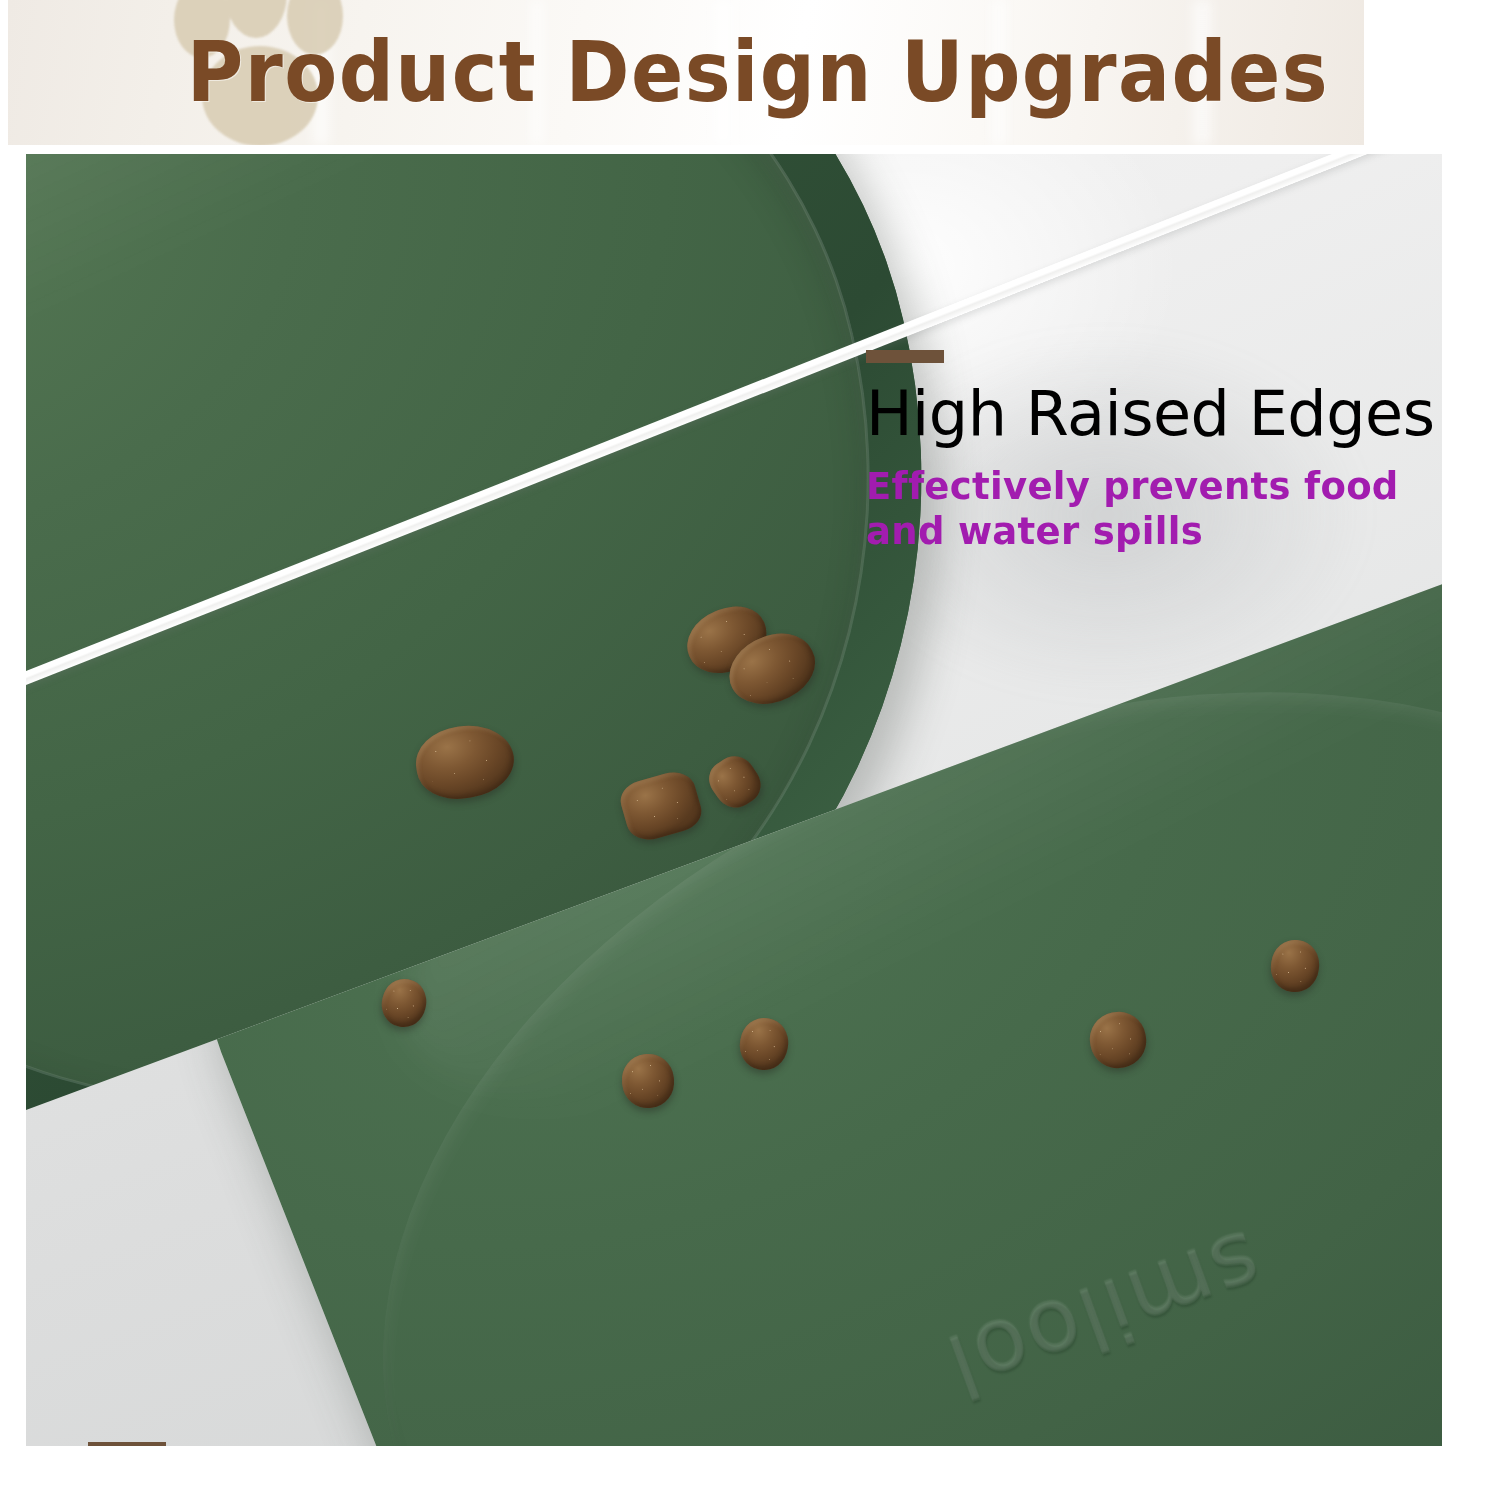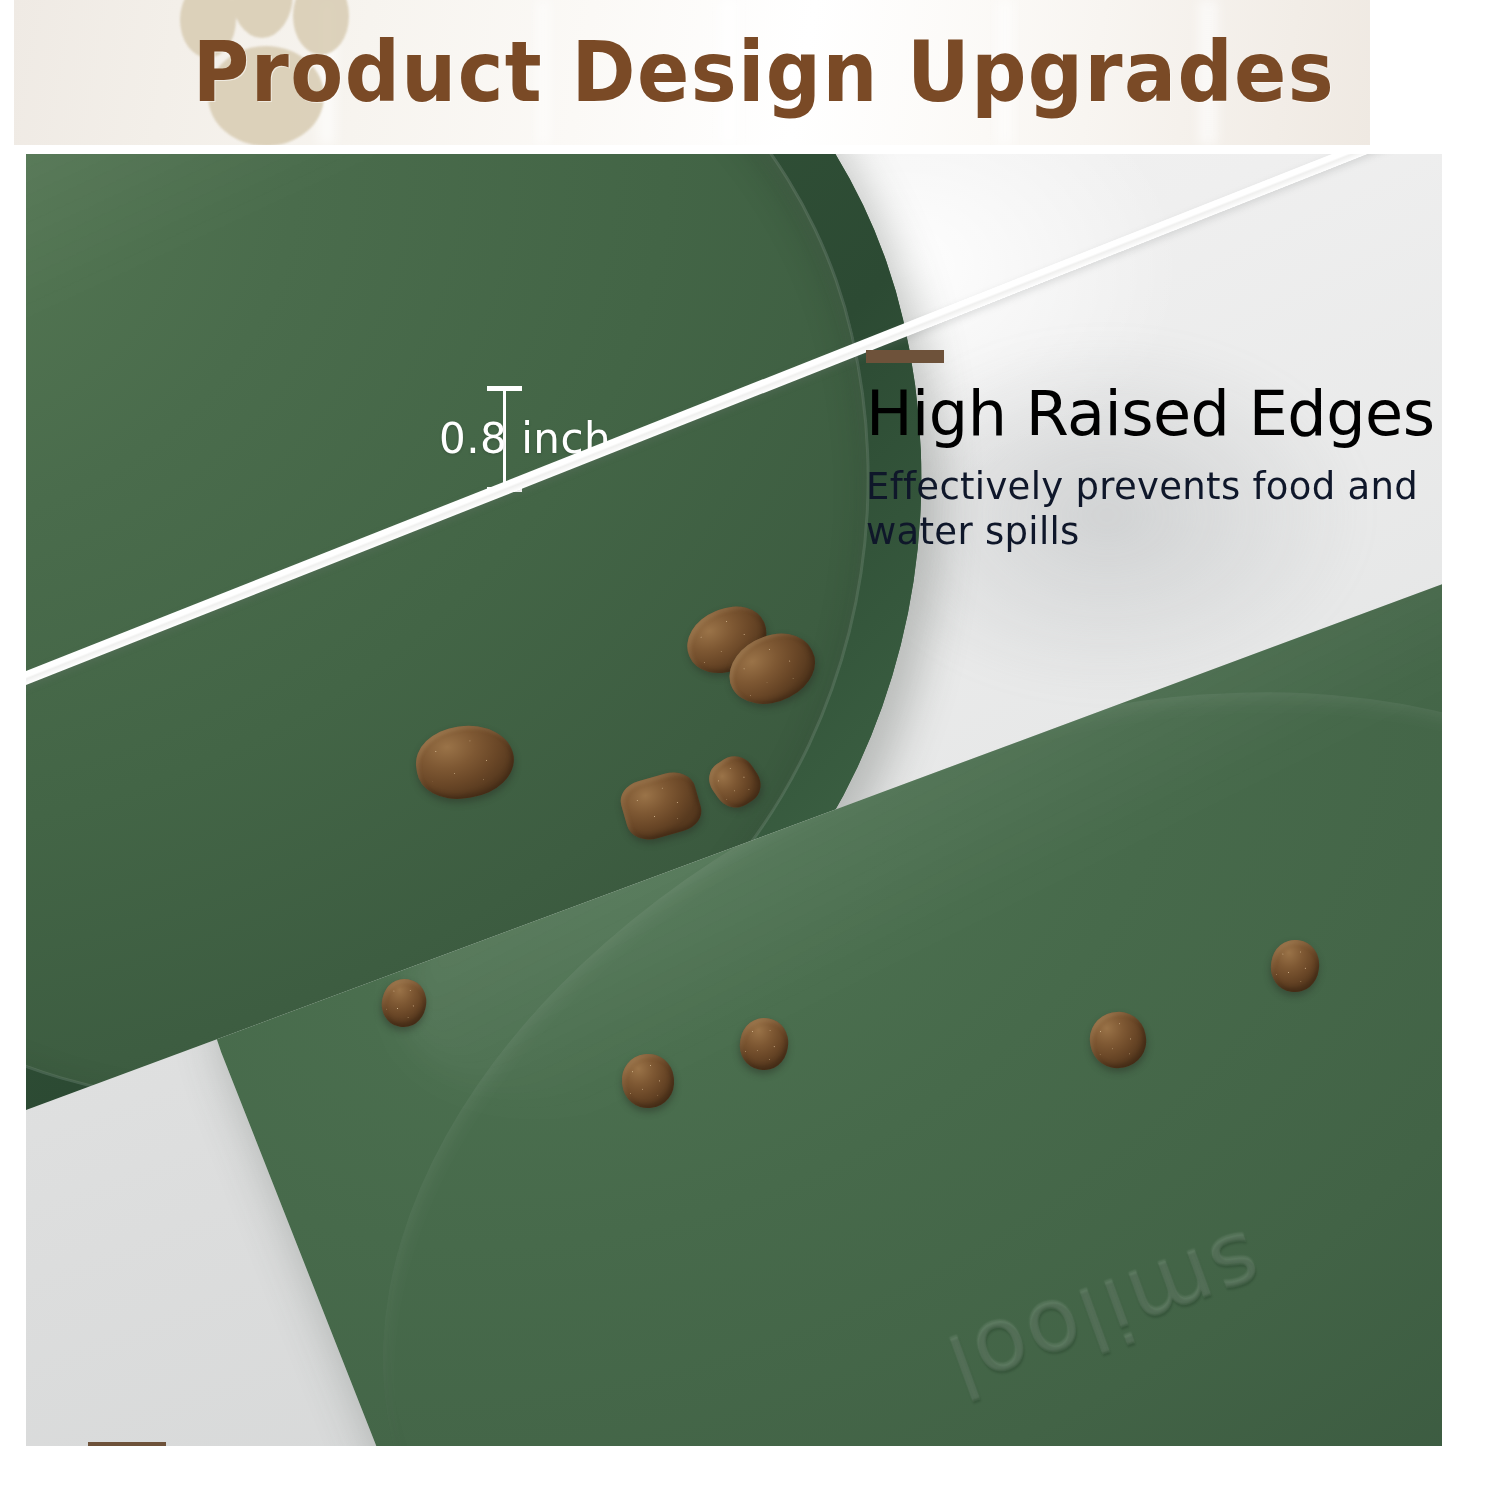--- a/index.html
+++ b/index.html
@@ -14,21 +14,21 @@
   
   #canvas {
     position:absolute; inset:0;
     width:1500px; height:1500px;
     background:#ffffff;
     overflow:hidden;
   }
 
   
   #header {
-    position:absolute; left:14px; top:0; width:1356px; height:145px;
+    position:absolute; left:8px; top:0; width:1356px; height:145px;
     overflow:hidden;
     background:
       linear-gradient(100deg,
         #efeae4 0%, #f3efe9 12%, #f7f4ef 26%,
         #fbf9f6 42%, #ffffff 58%, #fbf9f6 72%,
         #f5f1ec 86%, #efe9e2 100%);
   }
   
   #header .streak {
     position:absolute; top:0; height:145px;
@@ -251,22 +251,22 @@
   .accent-dash { width:78px; height:13px; background:#6e523a; }
   .sec-title {
     font-family:"DejaVu Sans", sans-serif;
     font-weight:400;
     color:#000000;
     line-height:1.05;
     white-space:nowrap;
   }
   .sec-body {
     font-family:"DejaVu Sans", sans-serif;
-    font-weight:400;
-    color:#0f172a;
+    font-weight:700;
+    color:#a21caf;
     line-height:1.22;
   }
 
   #callout-edges {
     position:absolute; left:840px; top:196px; width:620px; z-index:9;
   }
   #callout-edges .sec-title { font-size:62px; margin-top:18px; letter-spacing:-.5px; }
   #callout-edges .sec-body  { font-size:37px; margin-top:18px; letter-spacing:.3px; }
 
   #callout-floor {
@@ -312,26 +312,20 @@
         <div id="bowl-innerlip"></div>
         <div id="bowl-sheen"></div>
       </div>
 
       <div class="kibble" style="left:660px;top:455px;width:82px;height:62px;border-radius:50% 46% 52% 48%;transform:rotate(-22deg);"></div>
       <div class="kibble" style="left:702px;top:482px;width:88px;height:66px;border-radius:48% 52% 46% 54%;transform:rotate(-28deg);"></div>
       <div class="kibble" style="left:390px;top:572px;width:98px;height:72px;border-radius:48% 52% 50% 46%;transform:rotate(-8deg);"></div>
       <div class="kibble" style="left:597px;top:622px;width:76px;height:60px;border-radius:30% 34% 30% 34%;transform:rotate(-16deg);"></div>
       <div class="kibble" style="left:686px;top:603px;width:46px;height:50px;border-radius:38% 42% 40% 44%;transform:rotate(-34deg);"></div>
 
-      <div id="dim-callout">
-        <div id="dim-cap-t"></div>
-        <div id="dim-line"></div>
-        <div id="dim-cap-b"></div>
-        <div id="dim-label">0.8 inch</div>
-      </div>
 
       <div id="lower-half">
         <div id="table-lower"></div>
         <div id="mat-edge"></div>
         <div id="mat"></div>
         <div id="mat-lip"></div>
         <div id="mat-sheen"></div>
         <div id="brandmark">smilool</div>
 
         <div class="kibble" style="left:356px;top:825px;width:44px;height:48px;border-radius:48%;transform:rotate(12deg);"></div>

